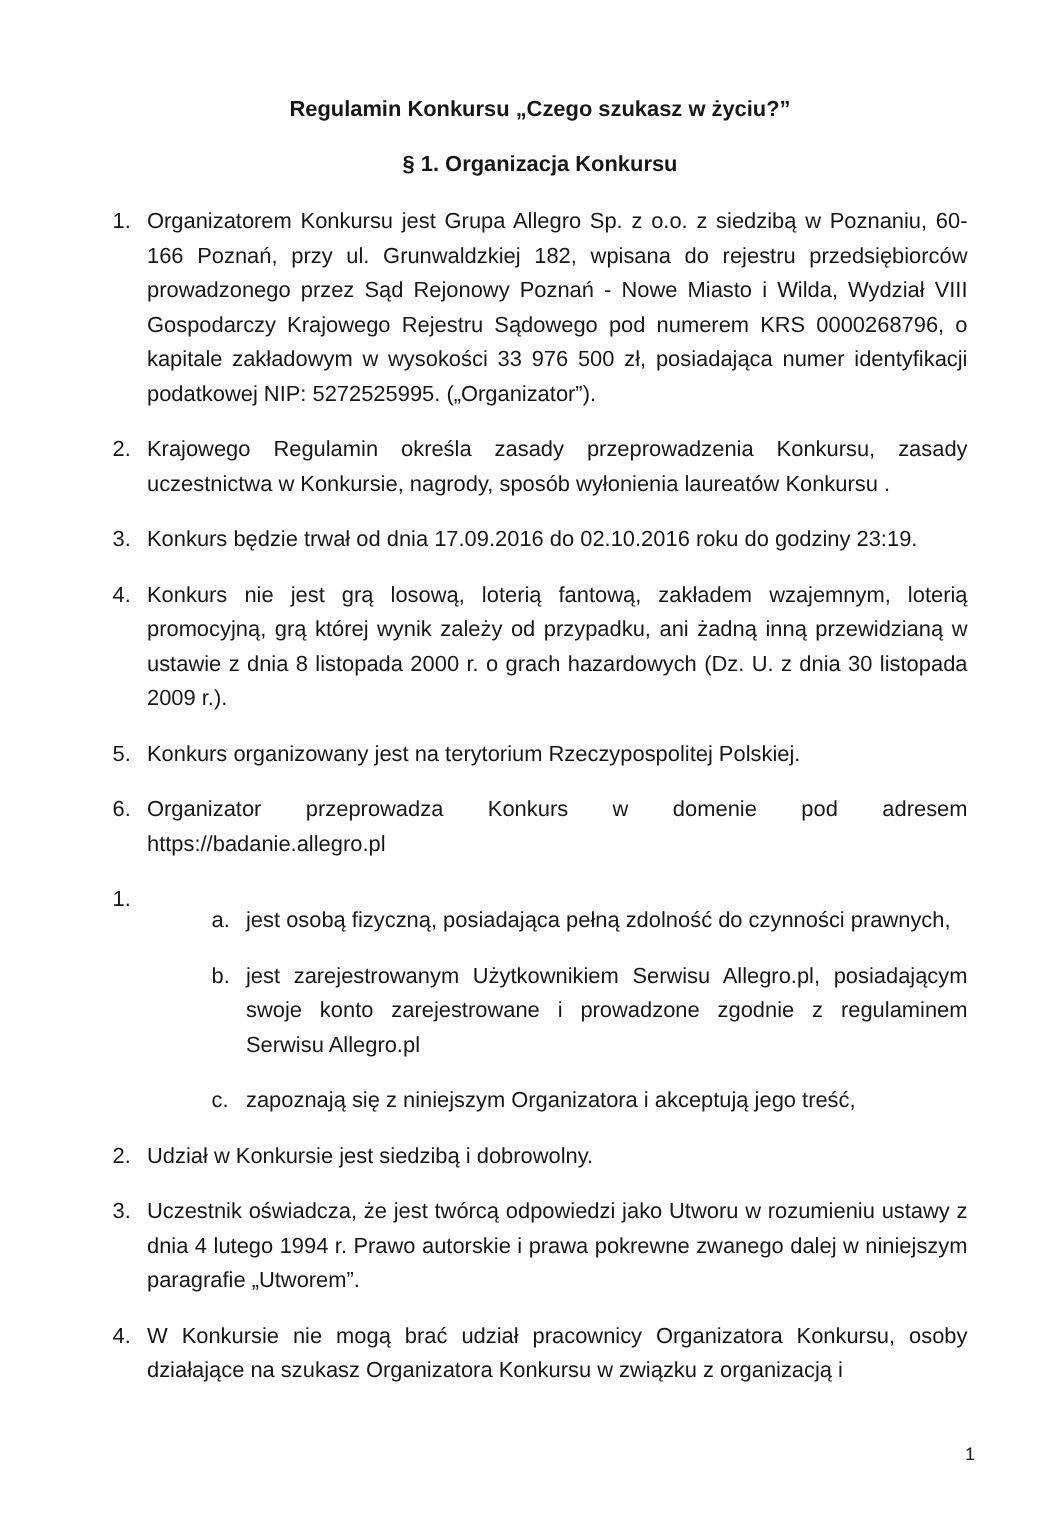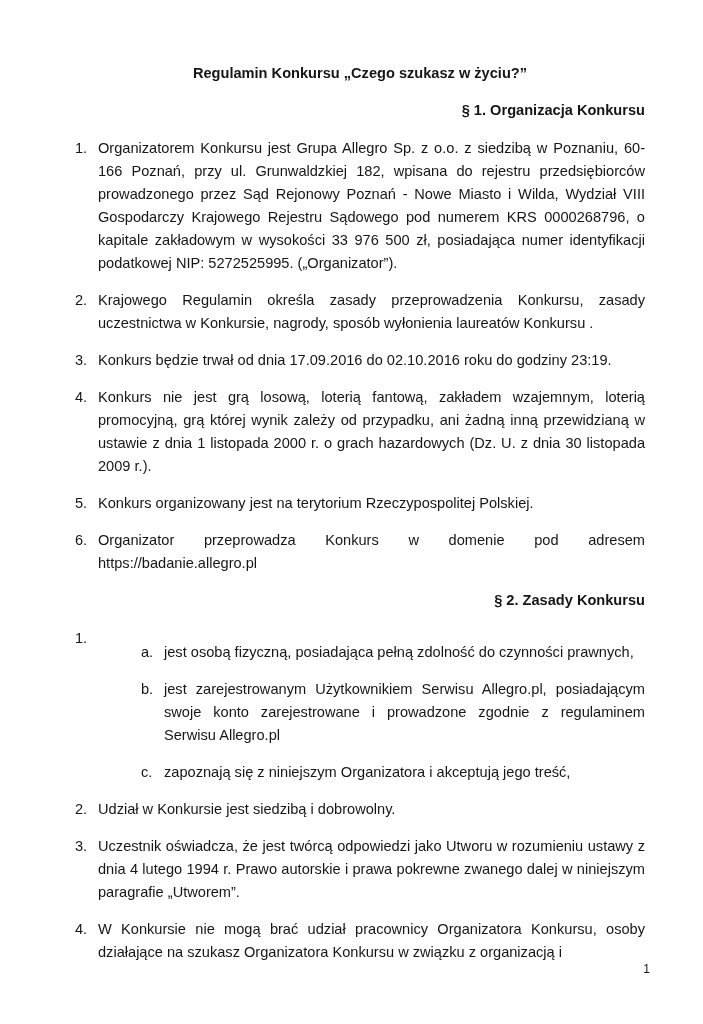--- a/index.html
+++ b/index.html
@@ -24,21 +24,21 @@
   .doc-title {
     margin: 0 0 14px 0;
     font-size: 14.6px;
     font-weight: bold;
     text-align: center;
   }
   .section-heading {
     margin: 0 0 15px 0;
     font-size: 14.6px;
     font-weight: bold;
-    text-align: right;
+    text-align: center;
   }
   .item {
     display: flex;
     margin-bottom: 14px;
   }
   .item .marker {
     flex: 0 0 23px;
     width: 23px;
   }
   .item .body {
@@ -87,34 +87,33 @@
     <div class="body">Krajowego Regulamin określa zasady przeprowadzenia Konkursu, zasady uczestnictwa w Konkursie, nagrody, sposób wyłonienia laureatów Konkursu .</div>
   </div>
 
   <div class="item">
     <span class="marker">3.</span>
     <div class="body">Konkurs będzie trwał od dnia 17.09.2016 do 02.10.2016 roku do godziny 23:19.</div>
   </div>
 
   <div class="item">
     <span class="marker">4.</span>
-    <div class="body">Konkurs nie jest grą losową, loterią fantową, zakładem wzajemnym, loterią promocyjną, grą której wynik zależy od przypadku, ani żadną inną przewidzianą w ustawie z dnia 1 listopada 2000 r. o grach hazardowych (Dz. U. z dnia 30 listopada 2009 r.).</div>
+    <div class="body">Konkurs nie jest grą losową, loterią fantową, zakładem wzajemnym, loterią promocyjną, grą której wynik zależy od przypadku, ani żadną inną przewidzianą w ustawie z dnia 8 listopada 2000 r. o grach hazardowych (Dz. U. z dnia 30 listopada 2009 r.).</div>
   </div>
 
   <div class="item">
     <span class="marker">5.</span>
     <div class="body">Konkurs organizowany jest na terytorium Rzeczypospolitej Polskiej.</div>
   </div>
 
   <div class="item">
     <span class="marker">6.</span>
     <div class="body">Organizator przeprowadza Konkurs w domenie pod adresem https://badanie.allegro.pl</div>
   </div>
 
-  <div class="section-heading">§ 2. Zasady Konkursu</div>
 
   <div class="item">
     <span class="marker">1.</span>
     <div class="body">
 
       <div class="subitem">
         <span class="marker">a.</span>
         <div class="sub-body">jest osobą fizyczną, posiadająca pełną zdolność do czynności prawnych,</div>
       </div>
 

